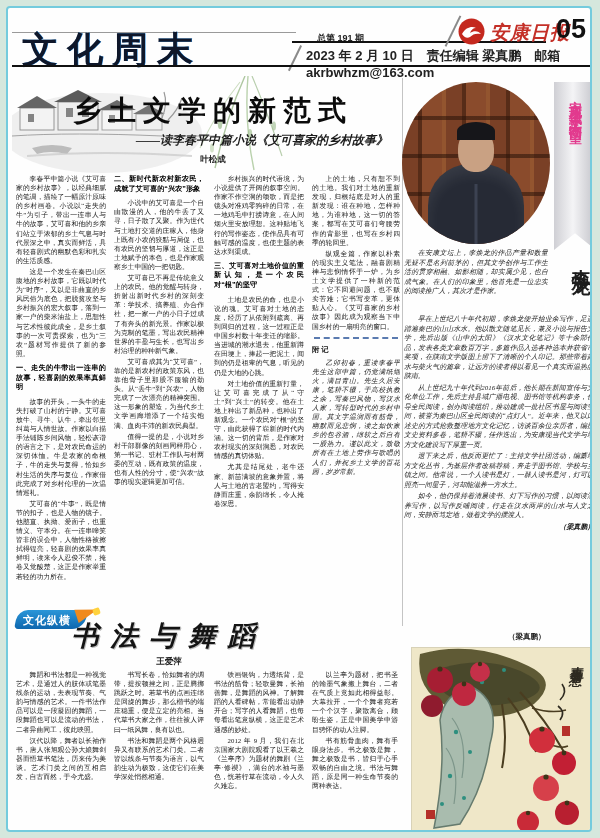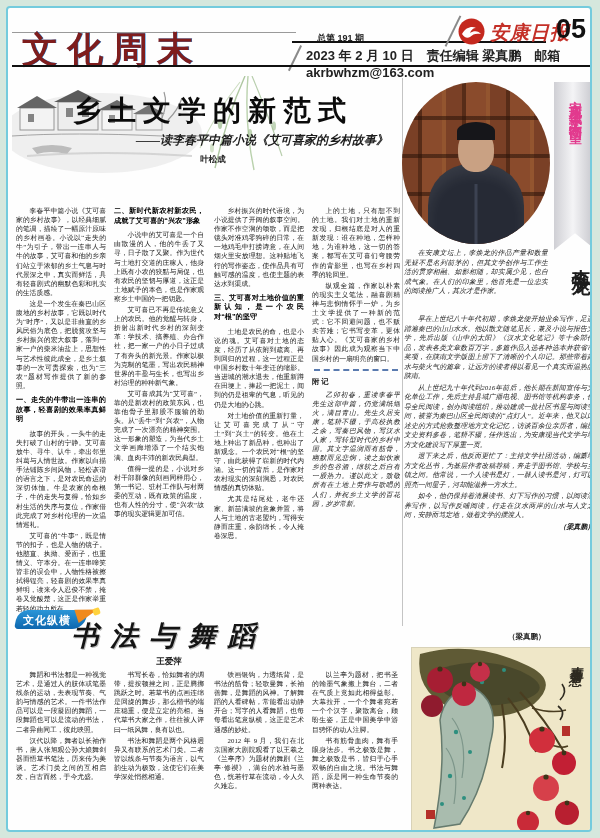--- a/index.html
+++ b/index.html
@@ -2,35 +2,35 @@
 <html><head>
 <meta charset="utf-8">
 <style>
   * { margin:0; padding:0; box-sizing:border-box; }
   html,body { width:600px; height:838px; }
   body { background:#d5e7dd; font-family:"Liberation Sans","DejaVu Sans",sans-serif; position:relative; overflow:hidden; }
   .page { position:absolute; left:6px; top:6px; width:586px; height:826px; background:#fefefe; border:2px solid #74cbdd; border-radius:4px; overflow:hidden; }
   .abs { position:absolute; }
 
   
-  .masthead { left:14px; top:18px; font-size:36px; font-weight:900; color:#7f1d1d; letter-spacing:9px; text-shadow:0.6px 0 #1b7ed3; font-family:"Liberation Sans",sans-serif; }
+  .masthead { left:14px; top:18px; font-size:36px; font-weight:900; color:#0f172a; letter-spacing:9px; text-shadow:0.6px 0 #1b7ed3; font-family:"Liberation Sans",sans-serif; }
   .gray-top-line { left:4px; top:24px; width:284px; height:1px; background:#9a9a9a; }
   .issue { left:300px; top:24px; width:130px; font-size:9px; font-weight:bold; color:#222;margin-left:9px; }
   .short-rule { left:284px; top:33px; width:254px; height:1.5px; background:#111; }
   .dateline { left:298px; top:39px; width:260px; font-size:13px; color:#222; font-weight:bold; }
   .slash { width:1.5px; background:#8a8a8a; transform:rotate(26deg); }
   .paper-name { left:482px; top:12px; font-size:19px; font-weight:bold; color:#c43028; font-family:"Liberation Serif","DejaVu Serif",serif; font-style:italic; letter-spacing:1px; }
   .page-num { left:548px; top:6px; font-size:27px; font-weight:bold; color:#111; }
   .head-rule { left:4px; top:57px; width:578px; height:2px; background:#101010; }
 
   
   .art-title { left:30px; top:84px; width:350px; text-align:center; font-size:28px; font-weight:900; color:#0b0b0b; letter-spacing:7px; }
   .art-subtitle { left:30px; top:124px; width:350px; text-align:right; font-size:12px; font-weight:bold; color:#1d1d1d; font-style:italic; font-family:"Liberation Serif","DejaVu Serif",serif; }
   .art-author { left:30px; top:146px; width:350px; text-align:center; font-size:8.5px; color:#222; font-weight:bold; }
-  .ncol { top:166px; width:90px; height:426px; overflow:hidden; font-size:6.8px; line-height:1.34; text-align:justify; color:#191919; font-family:"Liberation Serif","DejaVu Serif",serif;margin-top:32px; }
+  .ncol { top:166px; width:90px; height:426px; overflow:hidden; font-size:6.8px; line-height:1.34; text-align:justify; color:#191919; font-family:"Liberation Serif","DejaVu Serif",serif; }
   .ncol p, .bcol p { text-indent:2em; margin-bottom:2px; }
   .colhead { font-weight:bold; font-size:7.2px; text-indent:0 !important; margin:5px 0 5px 0; color:#000; font-family:"Liberation Sans",sans-serif; }
   .dashed-sep { border-top:2px dashed #5a7bb0; margin:6px 2px; }
   .fuji-label { text-indent:0 !important; font-weight:bold; margin:2px 0 3px 0; font-size:7.4px; }
   .kai { font-style:italic; }
   .vert-hairline { left:394px; top:70px; width:1px; height:548px; background:#c4c4c4; }
 
   
   .photo { left:394px; top:74px; width:148px; height:162px; border-radius:50%; overflow:hidden;
            background:repeating-linear-gradient(90deg,#7a4026 0 16px,#572c18 16px 20px,#8a4b2c 20px 40px,#93552f 40px 44px); }

